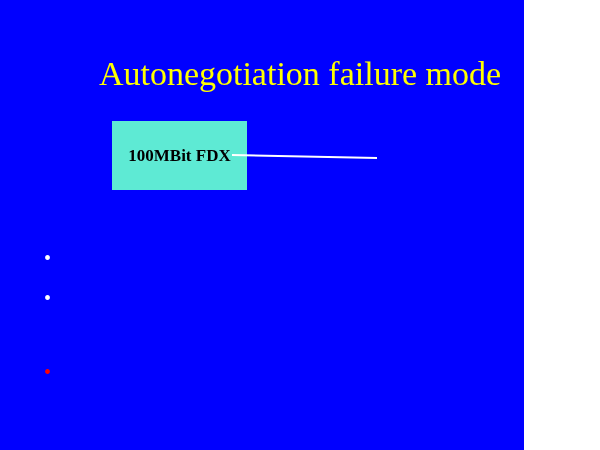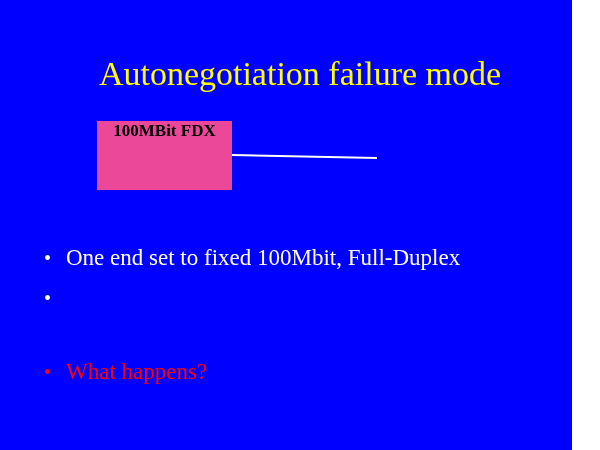--- a/index.html
+++ b/index.html
@@ -6,21 +6,21 @@
   html, body {
     margin: 0;
     padding: 0;
   }
   body {
     background: #ffffff;
     font-family: "Liberation Serif", "DejaVu Serif", serif;
   }
   #slide {
     position: relative;
-    width: 572px;
+    width: 524px;
     height: 450px;
     background: #0000ff;
     overflow: hidden;
   }
 
   
   #slide-title {
     position: absolute;
     left: 0;
     top: 54px;
@@ -38,25 +38,27 @@
   
   #diagram {
     position: absolute;
     left: 0;
     top: 0;
     width: 600px;
     height: 450px;
   }
   .node-box {
     position: absolute;
-    background: #ec4899;
+    background: #5eead4;
     border: 0;
     display: flex;
+    align-items: center;
     justify-content: center;
     overflow: visible;
+    margin-left: 15px;
   }
   .node-label {
     color: #000000;
     font-family: "Liberation Serif", "DejaVu Serif", serif;
     font-size: 17px;
     font-weight: bold;
     line-height: 19px;
     white-space: nowrap;
     letter-spacing: 0px;
   }
@@ -140,27 +142,25 @@
     <svg id="connector-svg" viewBox="0 0 600 450">
       <line x1="232" y1="155" x2="377" y2="158" stroke="#FFFFFF" stroke-width="2"></line>
     </svg>
 
   </div>
 
   <div id="bullet-list">
 
     <div class="bullet-row tone-white">
       <span class="bullet-marker">•</span>
-      <span class="bullet-text">One end set to fixed 100Mbit, Full-Duplex</span>
     </div>
 
     <div class="bullet-row tone-white">
       <span class="bullet-marker">•</span>
     </div>
 
     <div class="bullet-row tone-red spacer-before">
       <span class="bullet-marker">•</span>
-      <span class="bullet-text">What happens?</span>
     </div>
 
   </div>
 
 </div>
 
 </body></html>

